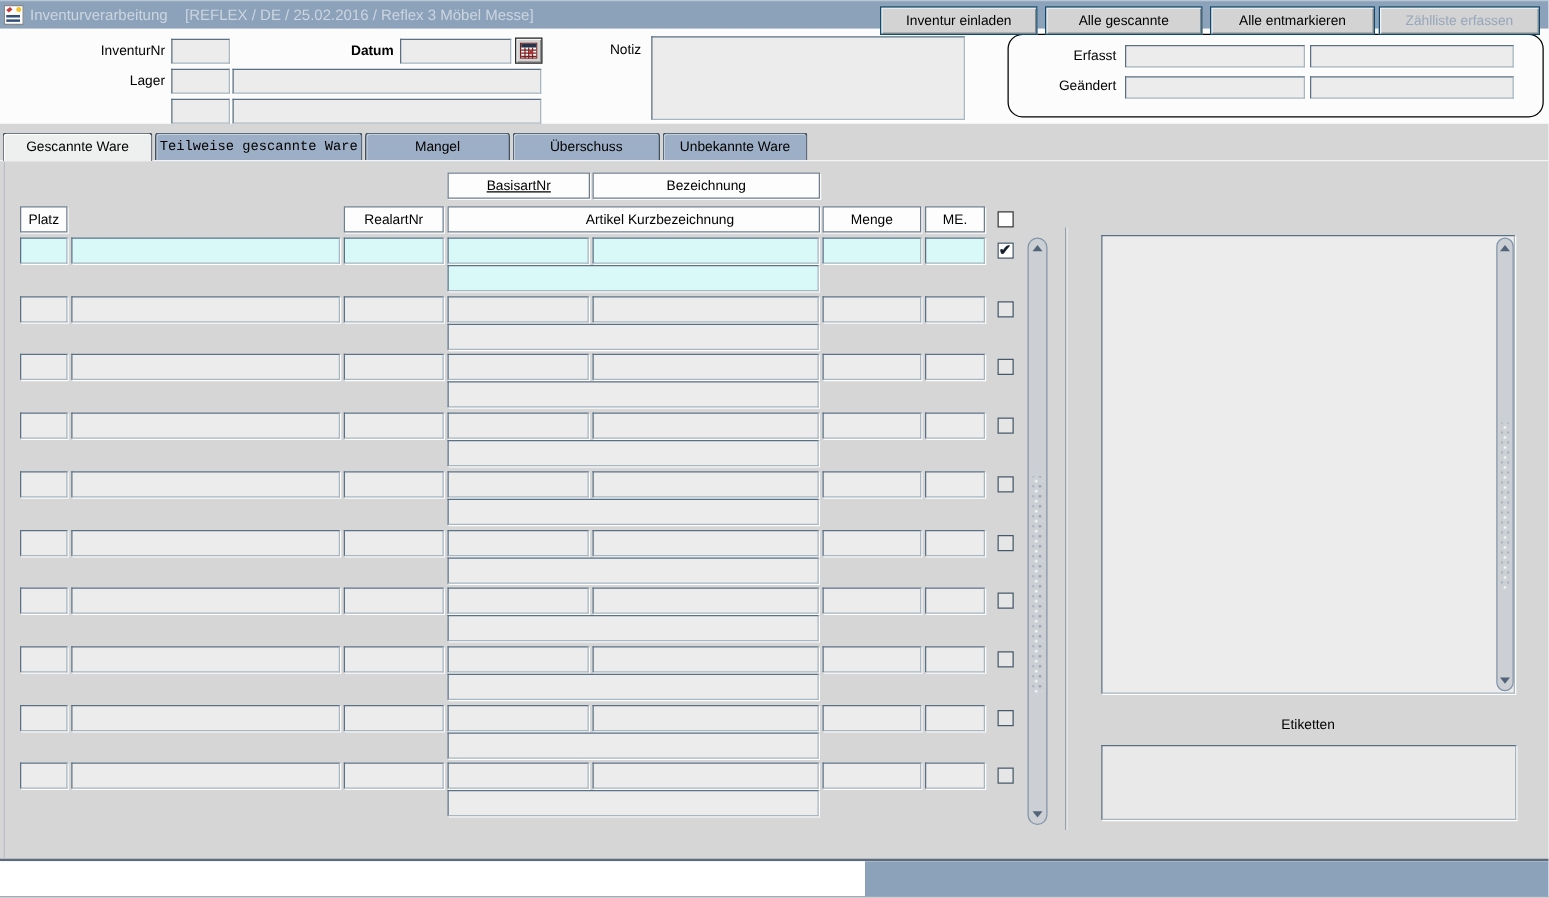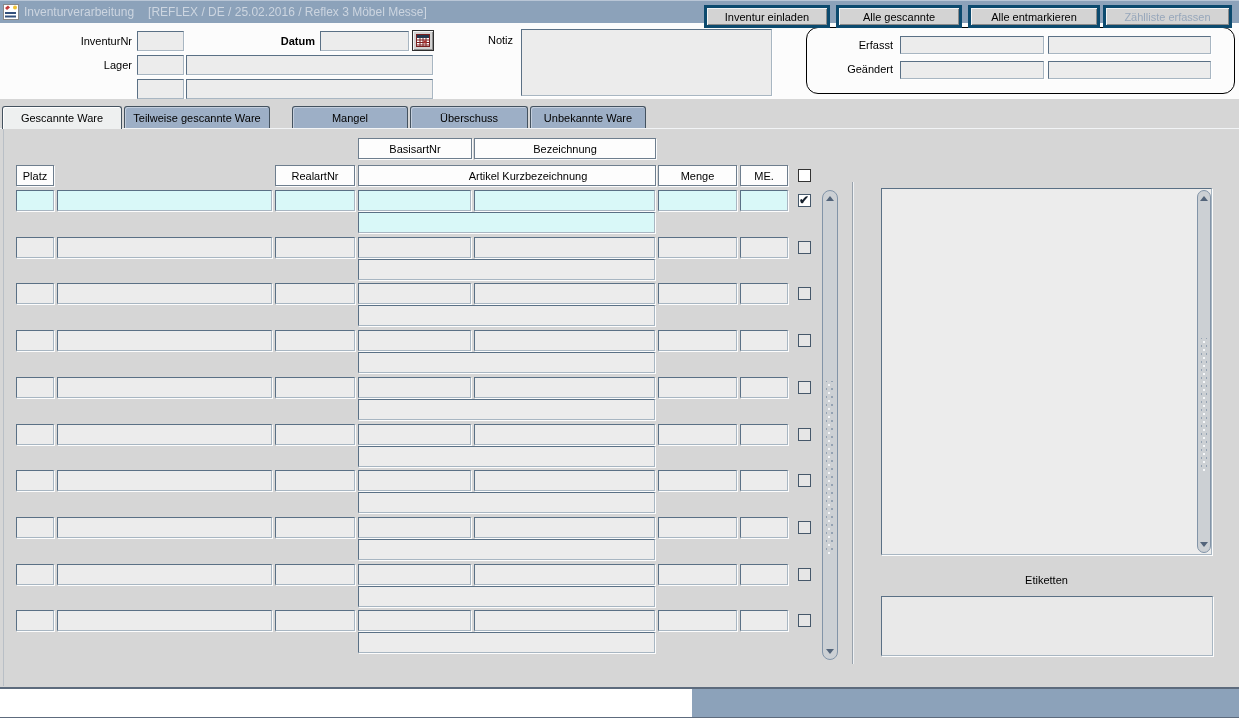--- a/index.html
+++ b/index.html
@@ -57,30 +57,30 @@
         border-bottom:2px solid #5d6b7d;}
   .content-topline{position:absolute;left:0;top:29px;width:1239px;height:1px;background:#f2f4f6;}
   .frame-line{position:absolute;left:3px;top:30px;width:1px;height:557px;background:#b9bfc6;}
 
   
   .tab{position:absolute;top:7px;height:22px;display:flex;align-items:center;justify-content:center;
        font-size:11px;background:var(--tab-inactive);border:1px solid #44525f;border-bottom:none;
        border-radius:3px 3px 0 0;box-shadow:inset 1px 1px 0 #c3cedd;cursor:pointer;white-space:nowrap;}
   .tab.active{background:#eef0f0;box-shadow:inset 1px 1px 0 #ffffff;height:23px;z-index:2;}
   .t0{left:2px;width:120px;}
-  .t1{left:124px;width:146px;}
+  .t1{left:124px;width:166px;font-family:Liberation Mono, monospace;}
   .t2{left:292px;width:116px;}
   .t3{left:410px;width:118px;}
   .t4{left:530px;width:116px;}
 
   
   .hcell{position:absolute;background:#fdfdfd;border:1px solid #6e7e8e;
          box-shadow:1px 1px 0 rgba(255,255,255,.9);display:flex;align-items:center;
          justify-content:center;font-size:11px;}
-  .h-basisart{left:358px;top:39px;width:114px;height:21px;}
+  .h-basisart{left:358px;top:39px;width:114px;height:21px;text-decoration:underline;}
   .h-bezeichnung{left:474px;top:39px;width:182px;height:21px;}
   .h-platz{left:16px;top:66px;width:38px;height:21px;}
   .h-lagerplatz{left:57px;top:66px;width:215px;height:21px;}
   .h-realart{left:275px;top:66px;width:80px;height:21px;}
   .h-artikel{left:358px;top:66px;width:298px;height:21px;padding-left:42px;}
   .h-menge{left:658px;top:66px;width:79px;height:21px;}
   .h-me{left:740px;top:66px;width:48px;height:21px;}
 
   
   .cb{position:absolute;width:13px;height:13px;background:#e6e6e6;border:1px solid #46586a;cursor:pointer;}
@@ -123,21 +123,21 @@
 
   
   .f-details{left:881px;top:89px;width:331px;height:367px;background:#ececec;}
   .sb-details{position:absolute;left:1197px;top:91px;width:14px;height:363px;border-radius:7px;}
   .l-etiketten{position:absolute;left:881px;top:475px;width:331px;text-align:center;font-size:11px;}
   .f-etiketten{left:881px;top:497px;width:332px;height:60px;background:#e9e9e9;}
 
   
   .bottombar{position:absolute;left:0;top:689px;width:1239px;height:29px;background:#fff;}
   .bottombar .blue{position:absolute;left:692px;top:0;width:547px;height:29px;background:var(--titlebar);}
-  .btn{position:absolute;top:5px;height:23px;background:#d3d3d3;border:3px solid #0c4a6e;
+  .btn{position:absolute;top:5px;height:23px;background:#d3d3d3;border:1px solid #0c4a6e;
        box-shadow:inset 1px 1px 0 #f4f4f4,inset -1px -1px 0 #8a8a8a;
        display:flex;align-items:center;justify-content:center;font-size:11px;cursor:pointer;}
   .btn.disabled{color:#97a7bb;cursor:default;text-align:right;}
   .b0{left:704px;width:126px;}
   .b1{left:836px;width:126px;}
   .b2{left:968px;width:132px;}
   .b3{left:1103px;width:129px;}
 </style>
 </head>
 <body>

